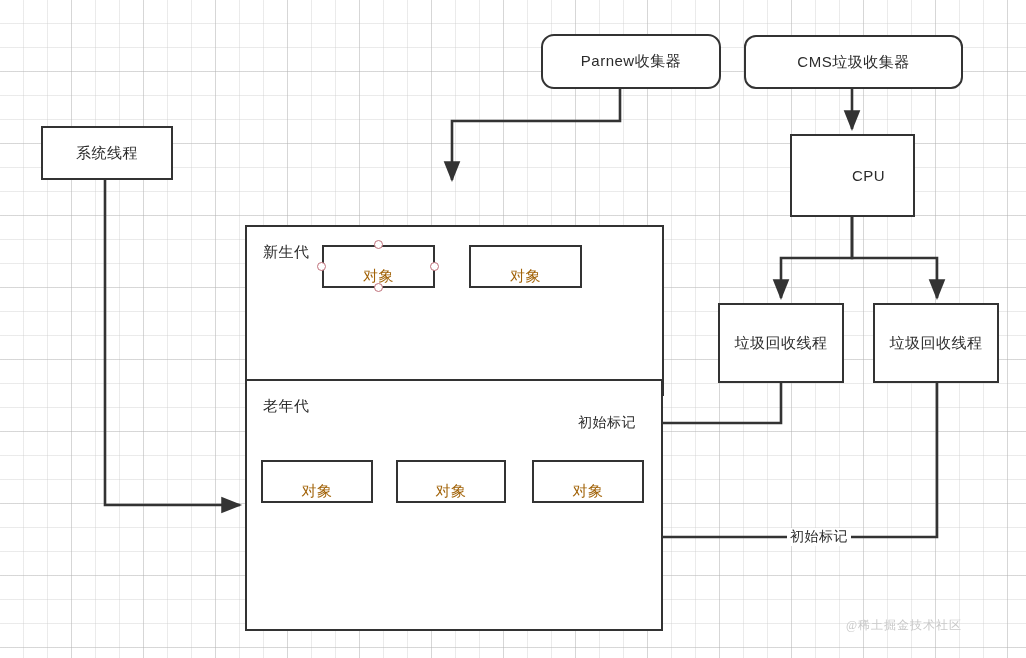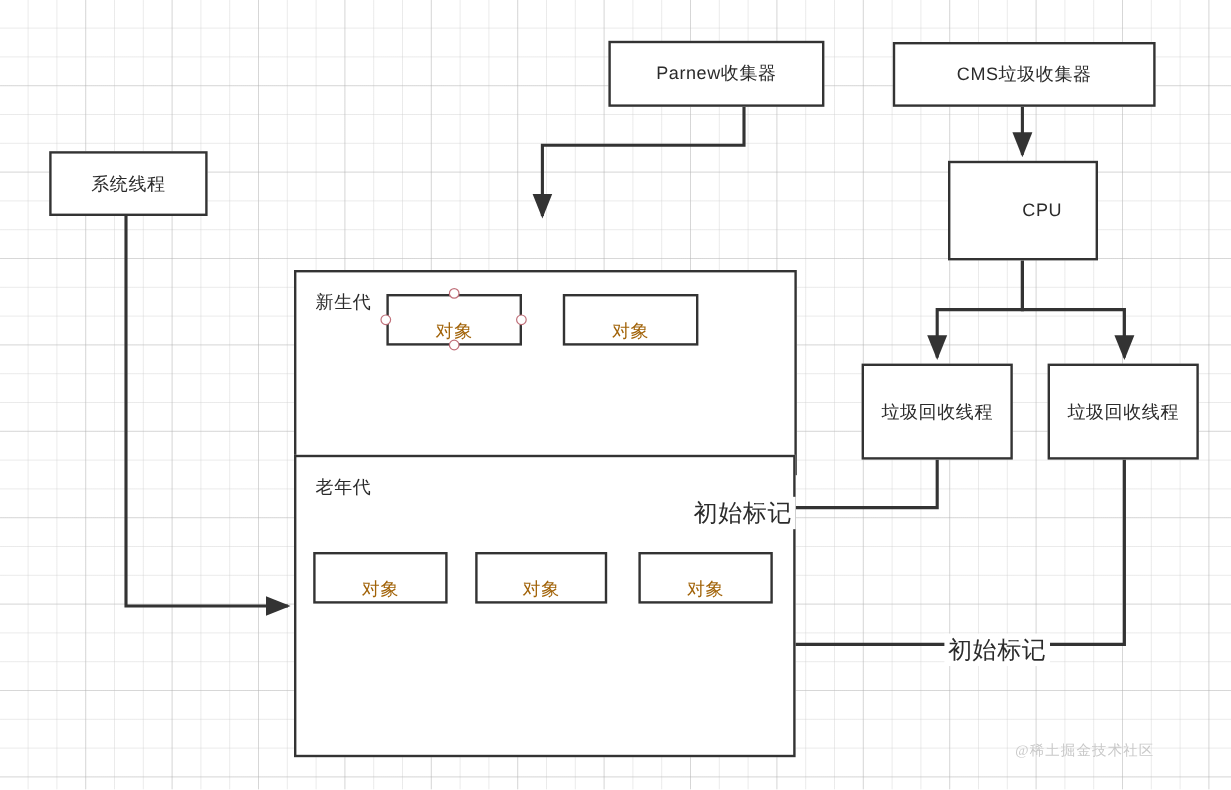--- a/index.html
+++ b/index.html
@@ -74,21 +74,21 @@
     width: 9px;
     height: 9px;
     box-sizing: border-box;
     border: 1.5px solid #c0707a;
     border-radius: 50%;
     background: #ffffff;
   }
   .edge-label {
     position: absolute;
     background: #ffffff;
-    font-size: 20px;
+    font-size: 14px;
     color: #2b2b2b;
     padding: 0 3px;
     letter-spacing: 0.5px;
     white-space: nowrap;
   }
   .watermark {
     position: absolute;
     font-size: 12px;
     color: #c9c9c9;
     letter-spacing: 1px;
@@ -119,25 +119,25 @@
       <path d="M852,217 L852,258 L937,258 L937,298" marker-end="url(#arrow)"></path>
 
       <path d="M781,383 L781,423 L452,423 L452,455" marker-end="url(#arrow)"></path>
 
       <path d="M937,383 L937,537 L588,537 L588,508" marker-end="url(#arrow)"></path>
 
       <path d="M105,180 L105,505 L240,505" marker-end="url(#arrow)"></path>
     </g>
   </svg>
 
-  <div class="node" style="left:507px; top:34px; width:180px; height:55px;">
+  <div class="node" style="left:541px; top:34px; width:180px; height:55px;border-radius:13px;">
     <span>Parnew收集器</span>
   </div>
 
-  <div class="node" style="left:744px; top:35px; width:219px; height:54px;">
+  <div class="node" style="left:744px; top:35px; width:219px; height:54px;border-radius:12px;">
     <span>CMS垃圾收集器</span>
   </div>
 
   <div class="node" style="left:41px; top:126px; width:132px; height:54px;">
     <span>系统线程</span>
   </div>
 
   <div class="node" style="left:790px; top:134px; width:125px; height:83px;padding-left:32px;">
     <span>CPU</span>
   </div>

